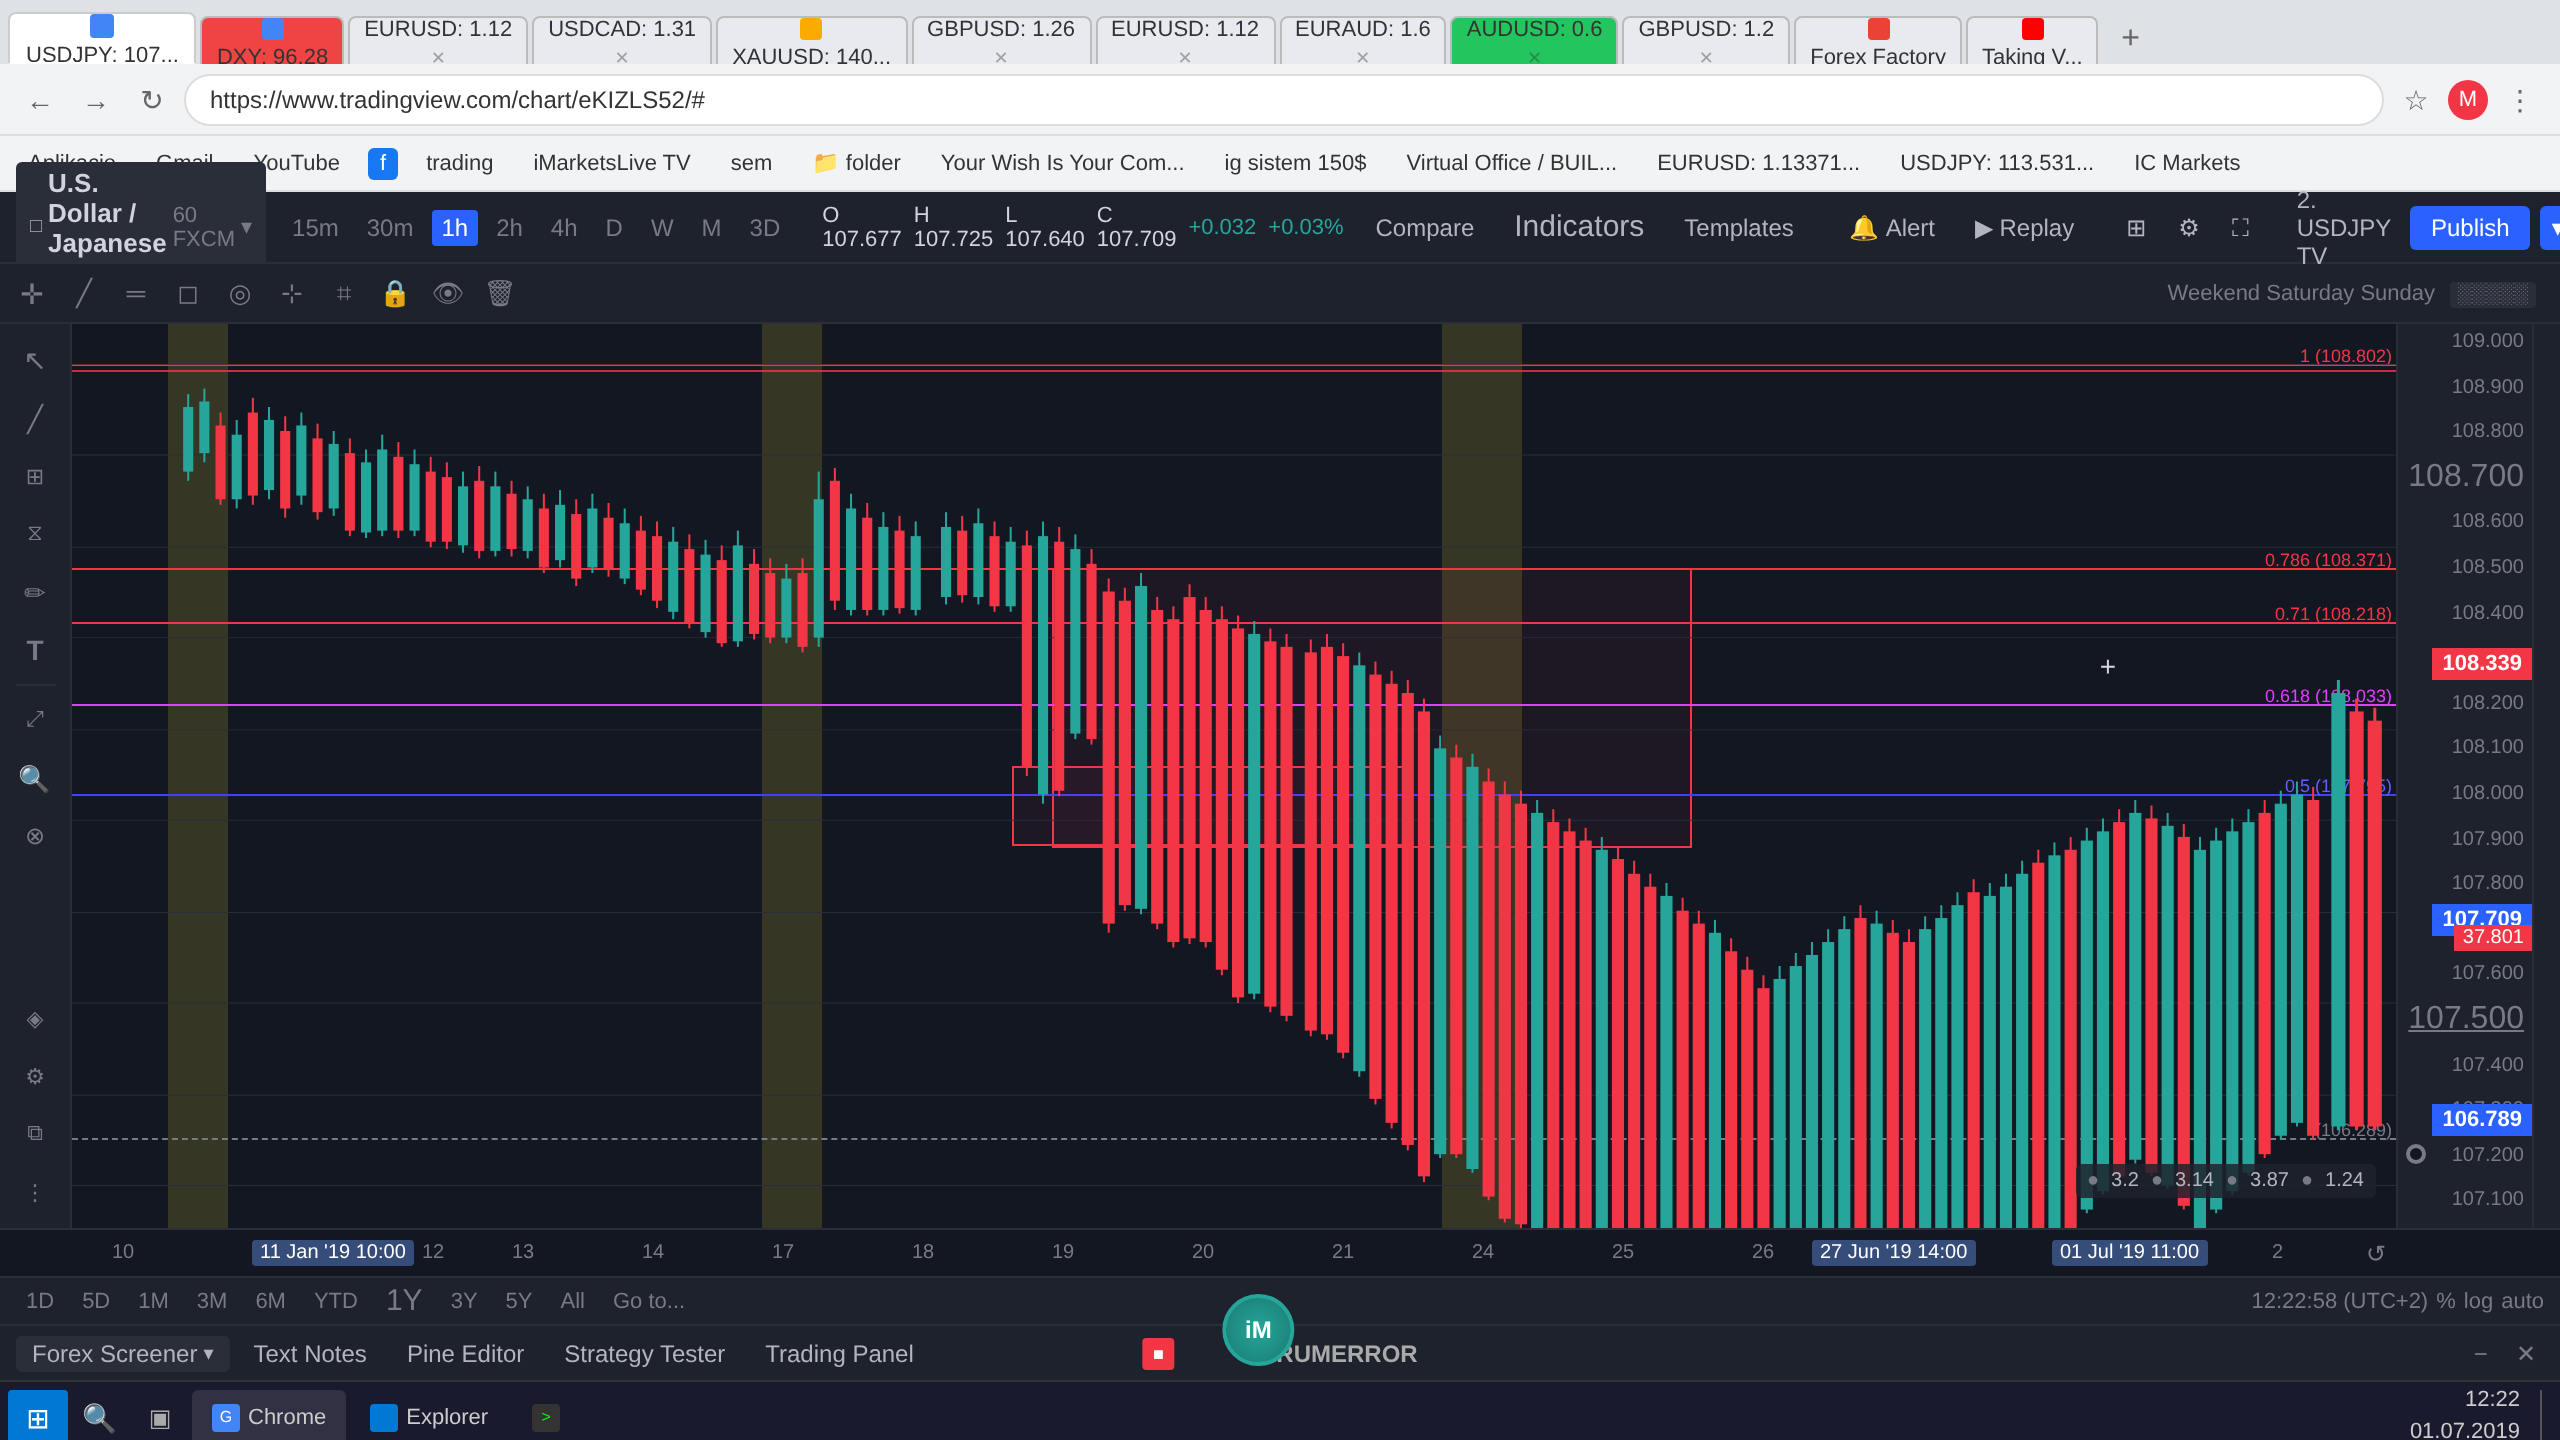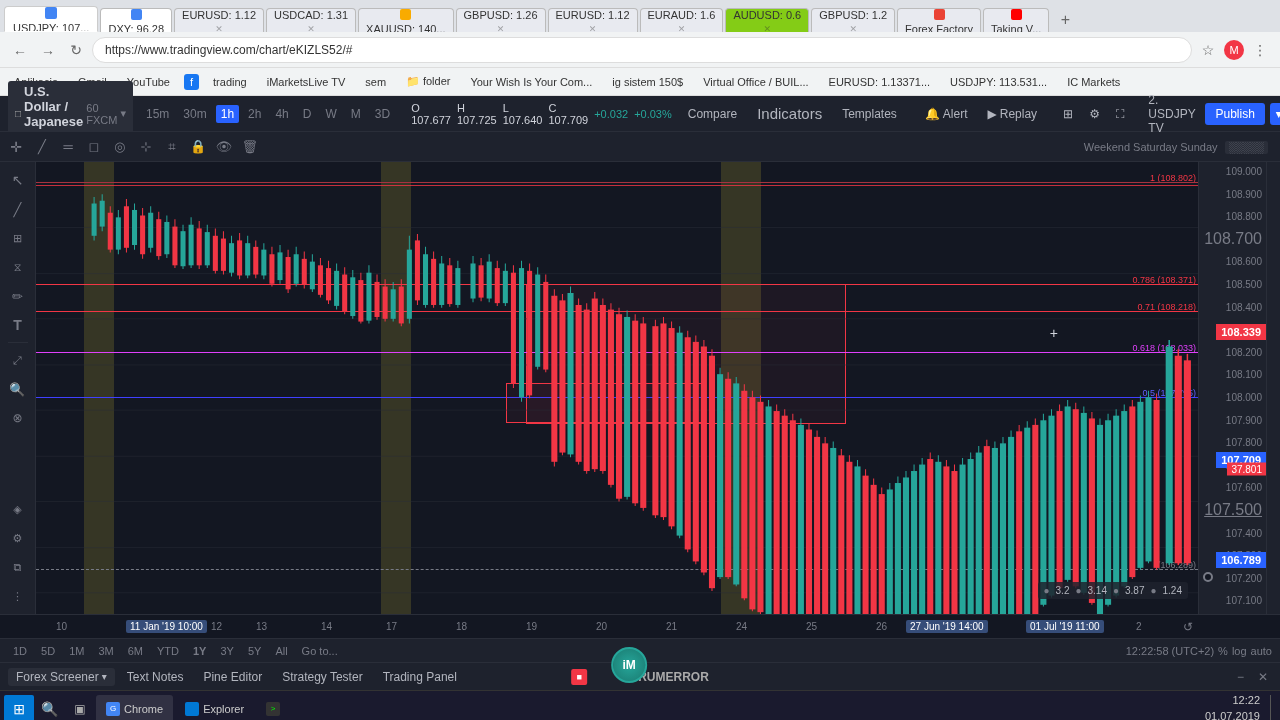--- a/index.html
+++ b/index.html
@@ -22,21 +22,21 @@
   </style>
 </head>
 <body>
 
 <div class="tab-bar" style="background:#dee1e6; height:32px; display:flex; align-items:flex-end; padding:0 4px; overflow:hidden;">
   <div class="tab active" style="background:#fff; height:26px; padding:0 8px; display:flex; align-items:center; font-size:11px; color:#333; border-radius:4px 4px 0 0; white-space:nowrap; gap:3px; border:1px solid #ccc; border-bottom:1px solid #fff; max-width:130px;">
     <div style="width:12px; height:12px; background:#4285f4; border-radius:2px; flex-shrink:0;"></div>
     <span>USDJPY: 107...</span>
     <span style="opacity:0.5; font-size:10px;">✕</span>
   </div>
-  <div class="tab" style="background:#ffffff; height:24px; padding:0 7px; display:flex; align-items:center; font-size:11px; color:#333; border-radius:4px 4px 0 0; white-space:nowrap; gap:3px; border:1px solid #bbb; border-bottom:none; max-width:110px; margin-left:2px;text-align:right;">
+  <div class="tab" style="background:#ef4444; height:24px; padding:0 7px; display:flex; align-items:center; font-size:11px; color:#333; border-radius:4px 4px 0 0; white-space:nowrap; gap:3px; border:1px solid #bbb; border-bottom:none; max-width:110px; margin-left:2px;text-align:right;">
     <div style="width:11px; height:11px; background:#4285f4; border-radius:2px; flex-shrink:0;"></div>
     <span>DXY: 96.28</span>
     <span style="opacity:0.4; font-size:9px;">✕</span>
   </div>
   <div class="tab" style="background:#e8eaf0; height:24px; padding:0 7px; display:flex; align-items:center; font-size:11px; color:#333; border-radius:4px 4px 0 0; white-space:nowrap; gap:3px; border:1px solid #bbb; border-bottom:none; max-width:110px; margin-left:2px;">
     <span>EURUSD: 1.12</span>
     <span style="opacity:0.4; font-size:9px;">✕</span>
   </div>
   <div class="tab" style="background:#e8eaf0; height:24px; padding:0 7px; display:flex; align-items:center; font-size:11px; color:#333; border-radius:4px 4px 0 0; gap:3px; border:1px solid #bbb; border-bottom:none; max-width:100px; margin-left:2px; overflow:hidden; white-space:nowrap;">
     <span>USDCAD: 1.31</span>
@@ -52,21 +52,21 @@
     <span style="opacity:0.4; font-size:9px;">✕</span>
   </div>
   <div class="tab" style="background:#e8eaf0; height:24px; padding:0 7px; display:flex; align-items:center; font-size:11px; color:#333; border-radius:4px 4px 0 0; gap:3px; border:1px solid #bbb; border-bottom:none; max-width:90px; margin-left:2px; overflow:hidden; white-space:nowrap;">
     <span>EURUSD: 1.12</span>
     <span style="opacity:0.4; font-size:9px;">✕</span>
   </div>
   <div class="tab" style="background:#e8eaf0; height:24px; padding:0 7px; display:flex; align-items:center; font-size:11px; color:#333; border-radius:4px 4px 0 0; gap:3px; border:1px solid #bbb; border-bottom:none; max-width:90px; margin-left:2px; overflow:hidden; white-space:nowrap;">
     <span>EURAUD: 1.6</span>
     <span style="opacity:0.4; font-size:9px;">✕</span>
   </div>
-  <div class="tab" style="background:#84cc16; height:24px; padding:0 7px; display:flex; align-items:center; font-size:11px; color:#333; border-radius:4px 4px 0 0; gap:3px; border:1px solid #bbb; border-bottom:none; max-width:90px; margin-left:2px; overflow:hidden; white-space:nowrap;">
+  <div class="tab" style="background:#22c55e; height:24px; padding:0 7px; display:flex; align-items:center; font-size:11px; color:#333; border-radius:4px 4px 0 0; gap:3px; border:1px solid #bbb; border-bottom:none; max-width:90px; margin-left:2px; overflow:hidden; white-space:nowrap;">
     <span>AUDUSD: 0.6</span>
     <span style="opacity:0.4; font-size:9px;">✕</span>
   </div>
   <div class="tab" style="background:#e8eaf0; height:24px; padding:0 7px; display:flex; align-items:center; font-size:11px; color:#333; border-radius:4px 4px 0 0; gap:3px; border:1px solid #bbb; border-bottom:none; max-width:90px; margin-left:2px; overflow:hidden; white-space:nowrap;">
     <span>GBPUSD: 1.2</span>
     <span style="opacity:0.4; font-size:9px;">✕</span>
   </div>
   <div class="tab" style="background:#e8eaf0; height:24px; padding:0 7px; display:flex; align-items:center; font-size:11px; color:#333; border-radius:4px 4px 0 0; gap:3px; border:1px solid #bbb; border-bottom:none; max-width:90px; margin-left:2px; overflow:hidden; white-space:nowrap;">
     <div style="width:11px; height:11px; background:#ea4335; border-radius:2px; flex-shrink:0;"></div>
     <span>Forex Factory</span>
@@ -728,21 +728,21 @@
     <div style="position:absolute; right:82px; width:20px; height:20px; display:flex; align-items:center; justify-content:center; color:#787b86; font-size:12px; cursor:pointer;">↺</div>
   </div>
 
   <div style="height:24px; background:#1e222d; display:flex; align-items:center; padding:0 8px; gap:4px; border-top:1px solid #2a2e39;">
     <div style="color:#787b86; font-size:11px; padding:2px 5px; cursor:pointer; border-radius:2px;">1D</div>
     <div style="color:#787b86; font-size:11px; padding:2px 5px; cursor:pointer; border-radius:2px;">5D</div>
     <div style="color:#787b86; font-size:11px; padding:2px 5px; cursor:pointer; border-radius:2px;">1M</div>
     <div style="color:#787b86; font-size:11px; padding:2px 5px; cursor:pointer; border-radius:2px;">3M</div>
     <div style="color:#787b86; font-size:11px; padding:2px 5px; cursor:pointer; border-radius:2px;">6M</div>
     <div style="color:#787b86; font-size:11px; padding:2px 5px; cursor:pointer; border-radius:2px;">YTD</div>
-    <div style="color:#787b86; font-size:11px; padding:2px 5px; cursor:pointer; border-radius:2px;font-weight:bold;">1Y</div>
+    <div style="color:#787b86; font-size:15px; padding:2px 5px; cursor:pointer; border-radius:2px;">1Y</div>
     <div style="color:#787b86; font-size:11px; padding:2px 5px; cursor:pointer; border-radius:2px;">3Y</div>
     <div style="color:#787b86; font-size:11px; padding:2px 5px; cursor:pointer; border-radius:2px;">5Y</div>
     <div style="color:#787b86; font-size:11px; padding:2px 5px; cursor:pointer; border-radius:2px;">All</div>
     <div style="color:#787b86; font-size:11px; padding:2px 5px; cursor:pointer; border-radius:2px;">Go to...</div>
     <div style="flex:1;"></div>
     <div style="color:#787b86; font-size:11px;">12:22:58 (UTC+2)</div>
     <div style="color:#787b86; font-size:11px; cursor:pointer;">%</div>
     <div style="color:#787b86; font-size:11px; cursor:pointer;">log</div>
     <div style="color:#787b86; font-size:11px; cursor:pointer;">auto</div>
   </div>

